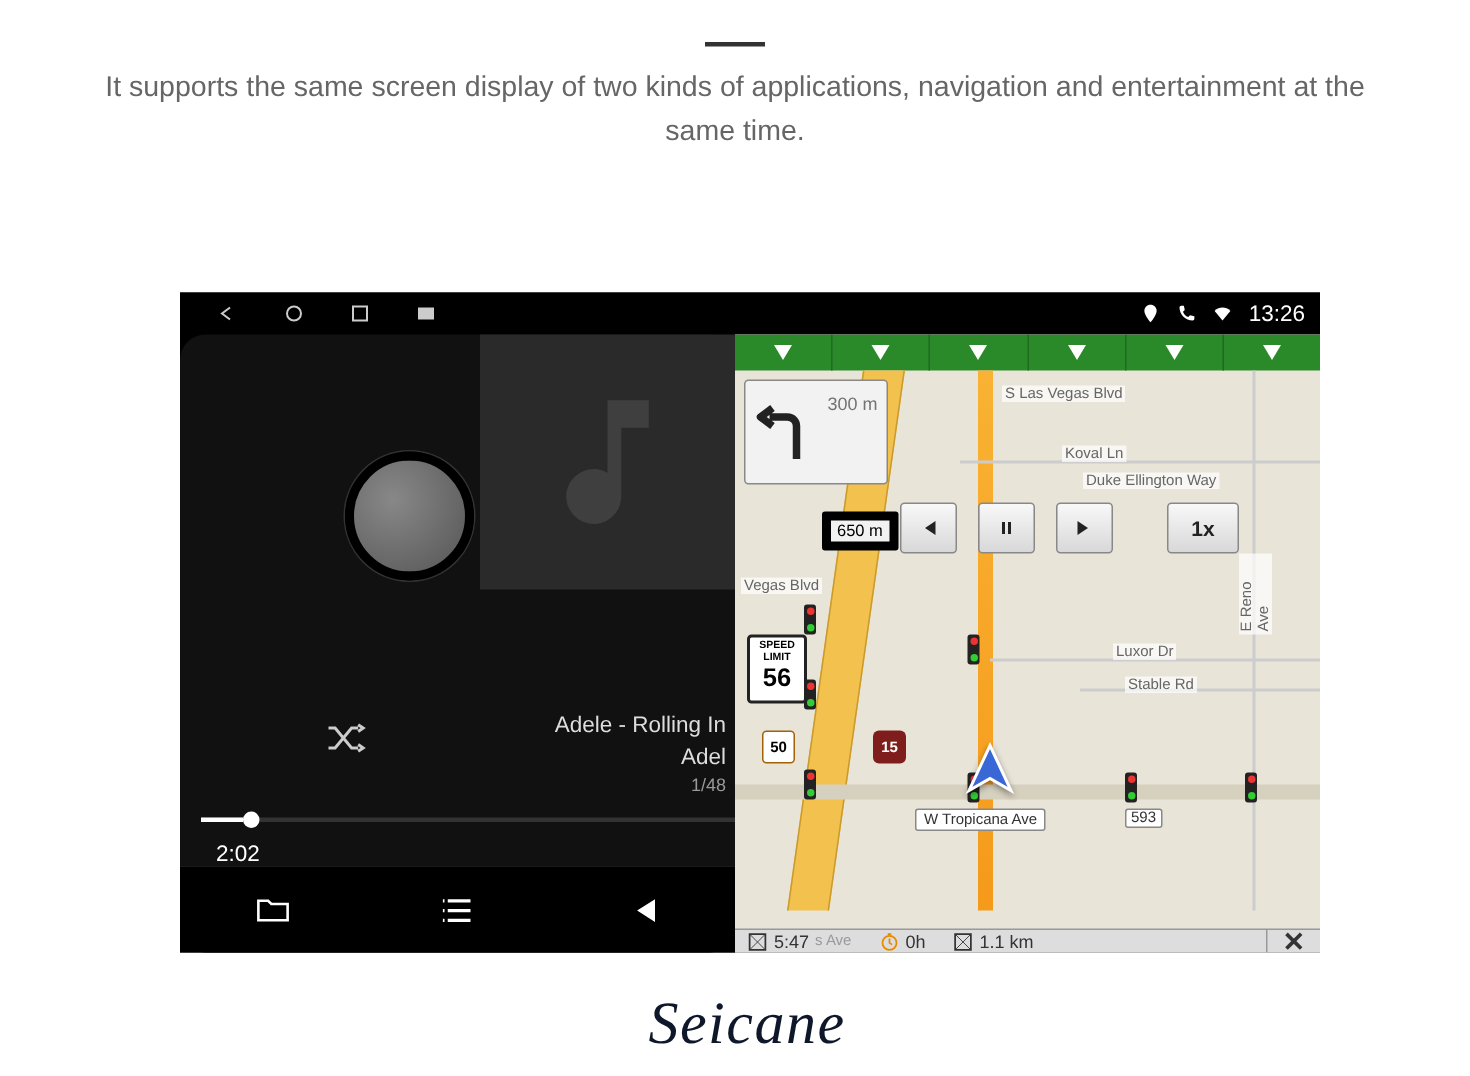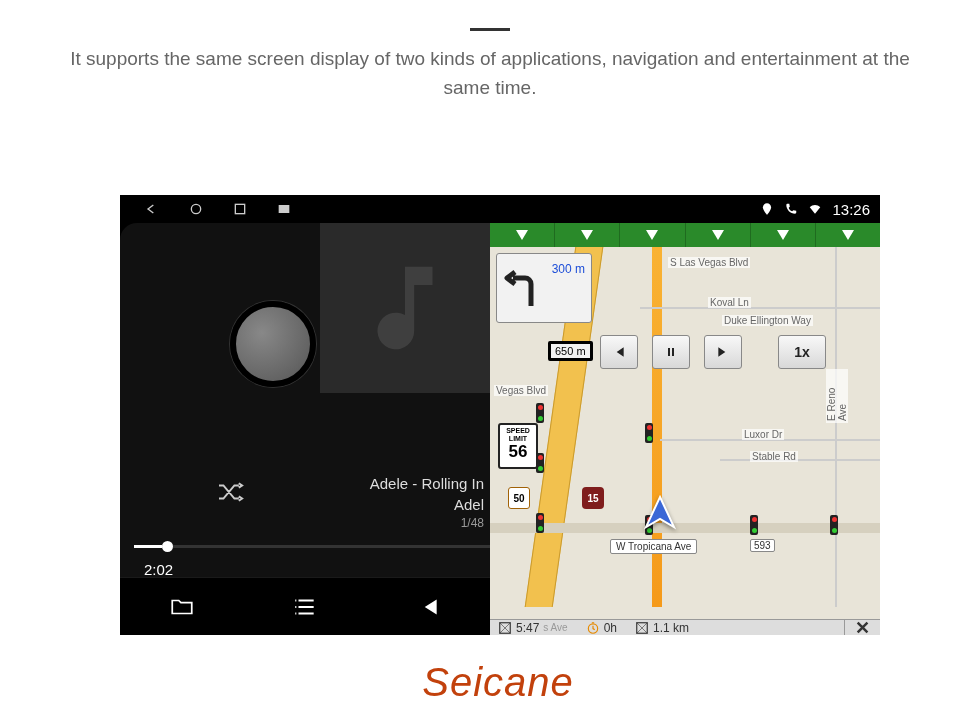--- a/index.html
+++ b/index.html
@@ -43,22 +43,22 @@
 .lanes > div:last-child { border-right: none; }
 .lane-arrow { width: 0; height: 0; border-left: 6px solid transparent; border-right: 6px solid transparent; border-top: 10px solid #fff; }
 
 .road-label { position: absolute; font-size: 10px; color: #666; background: rgba(255,255,255,0.7); padding: 0 2px; }
 .road-h { position: absolute; background: #ccc; height: 2px; }
 .road-v { position: absolute; background: #ccc; width: 2px; }
 .route { position: absolute; left: 162px; top: 24px; width: 10px; bottom: 28px; background: linear-gradient(#f9b233, #f59a1a); }
 .freeway { position: absolute; left: 60px; top: 24px; width: 28px; bottom: 28px; background: #f2c14e; border-left: 1px solid #c99a2e; border-right: 1px solid #c99a2e; transform: skewX(-8deg); }
 
 .turn-card { position: absolute; left: 6px; top: 30px; width: 96px; height: 70px; background: #f2f2f2; border: 1px solid #888; border-radius: 3px; display: flex; align-items: center; justify-content: space-between; padding: 4px 6px; }
-.turn-card .dist { font-size: 12px; color: #1d4ed8; }
-.dist1 { position: absolute; background: #f2f2f2; border: 3px solid #000000; font-size: 11px; padding: 1px 4px; border-radius: 2px; left: 58px; top: 118px; }
+.turn-card .dist { font-size: 12px; color: #737373; }
+.dist1 { position: absolute; background: #f2f2f2; border: 6px solid #000000; font-size: 11px; padding: 1px 4px; border-radius: 2px; left: 58px; top: 118px; }
 
 .map-btn { position: absolute; width: 38px; height: 34px; background: linear-gradient(#f8f8f8,#d8d8d8); border: 1px solid #888; border-radius: 3px; display: flex; align-items: center; justify-content: center; font-size: 14px; color: #222; font-weight: bold; }
 .map-btn.wide { width: 48px; }
 .prev-btn { left: 110px; top: 112px; }
 .pause-btn { left: 162px; top: 112px; }
 .next-btn { left: 214px; top: 112px; }
 .speed-btn { left: 288px; top: 112px; }
 
 .speed-sign { position: absolute; left: 8px; top: 200px; width: 40px; height: 46px; background: #fff; border: 2px solid #222; border-radius: 3px; text-align: center; font-size: 7px; line-height: 1.1; padding-top: 2px; color: #000; font-weight: bold; }
 .speed-sign .num { font-size: 17px; display: block; margin-top: 1px; }
@@ -72,21 +72,21 @@
 
 .tlight { position: absolute; width: 8px; height: 20px; background: #222; border-radius: 2px; }
 .tlight::before, .tlight::after { content:""; position: absolute; width: 5px; height: 5px; border-radius: 50%; left: 1.5px; }
 .tlight::before { top: 2px; background: #e33; }
 .tlight::after { bottom: 2px; background: #3c3; }
 
 .map-footer { position: absolute; left: 0; right: 0; bottom: 0; height: 16px; background: #ddd; border-top: 1px solid #999; display: flex; align-items: center; font-size: 12px; color: #333; }
 .map-footer .seg { display: flex; align-items: center; gap: 4px; margin-left: 8px; }
 .map-footer .close { margin-left: auto; width: 36px; height: 100%; display: flex; align-items: center; justify-content: center; font-size: 18px; font-weight: bold; border-left: 1px solid #999; }
 
-.brand { position: absolute; left: 0; right: 4px; bottom: 12px; text-align: center; margin-left:20px; font-family: Liberation Sans, sans-serif; font-style: italic; font-size: 40px; color: #c2410c; letter-spacing: 1px; }
+.brand { position: absolute; left: 0; right: 4px; bottom: 12px; text-align: center; margin-left:20px; font-family: Liberation Serif, serif; font-style: italic; font-size: 40px; color: #0f172a; letter-spacing: 1px; }
 
 .ic svg { width: 100%; height: 100%; }
 
 .street-tag { position: absolute; background: #fff; border: 1px solid #888; font-size: 10px; padding: 1px 5px; border-radius: 2px; color: #333; }
 </style>
 </head>
 <body>
 
 <div class="header">
   <div class="divider"></div>

